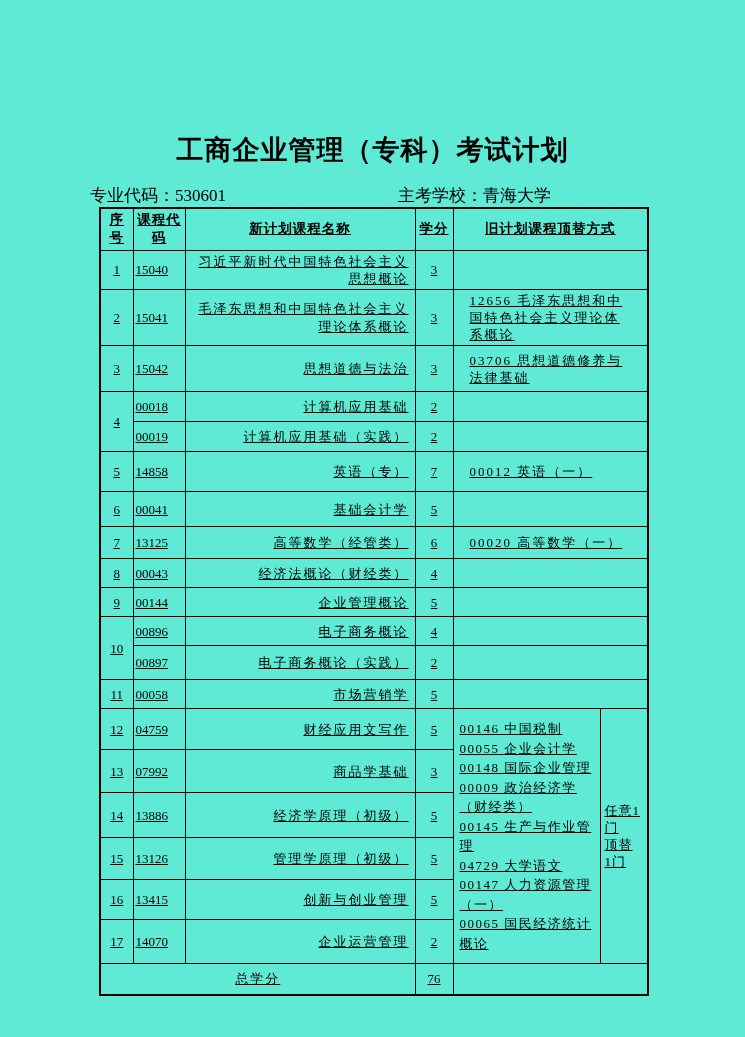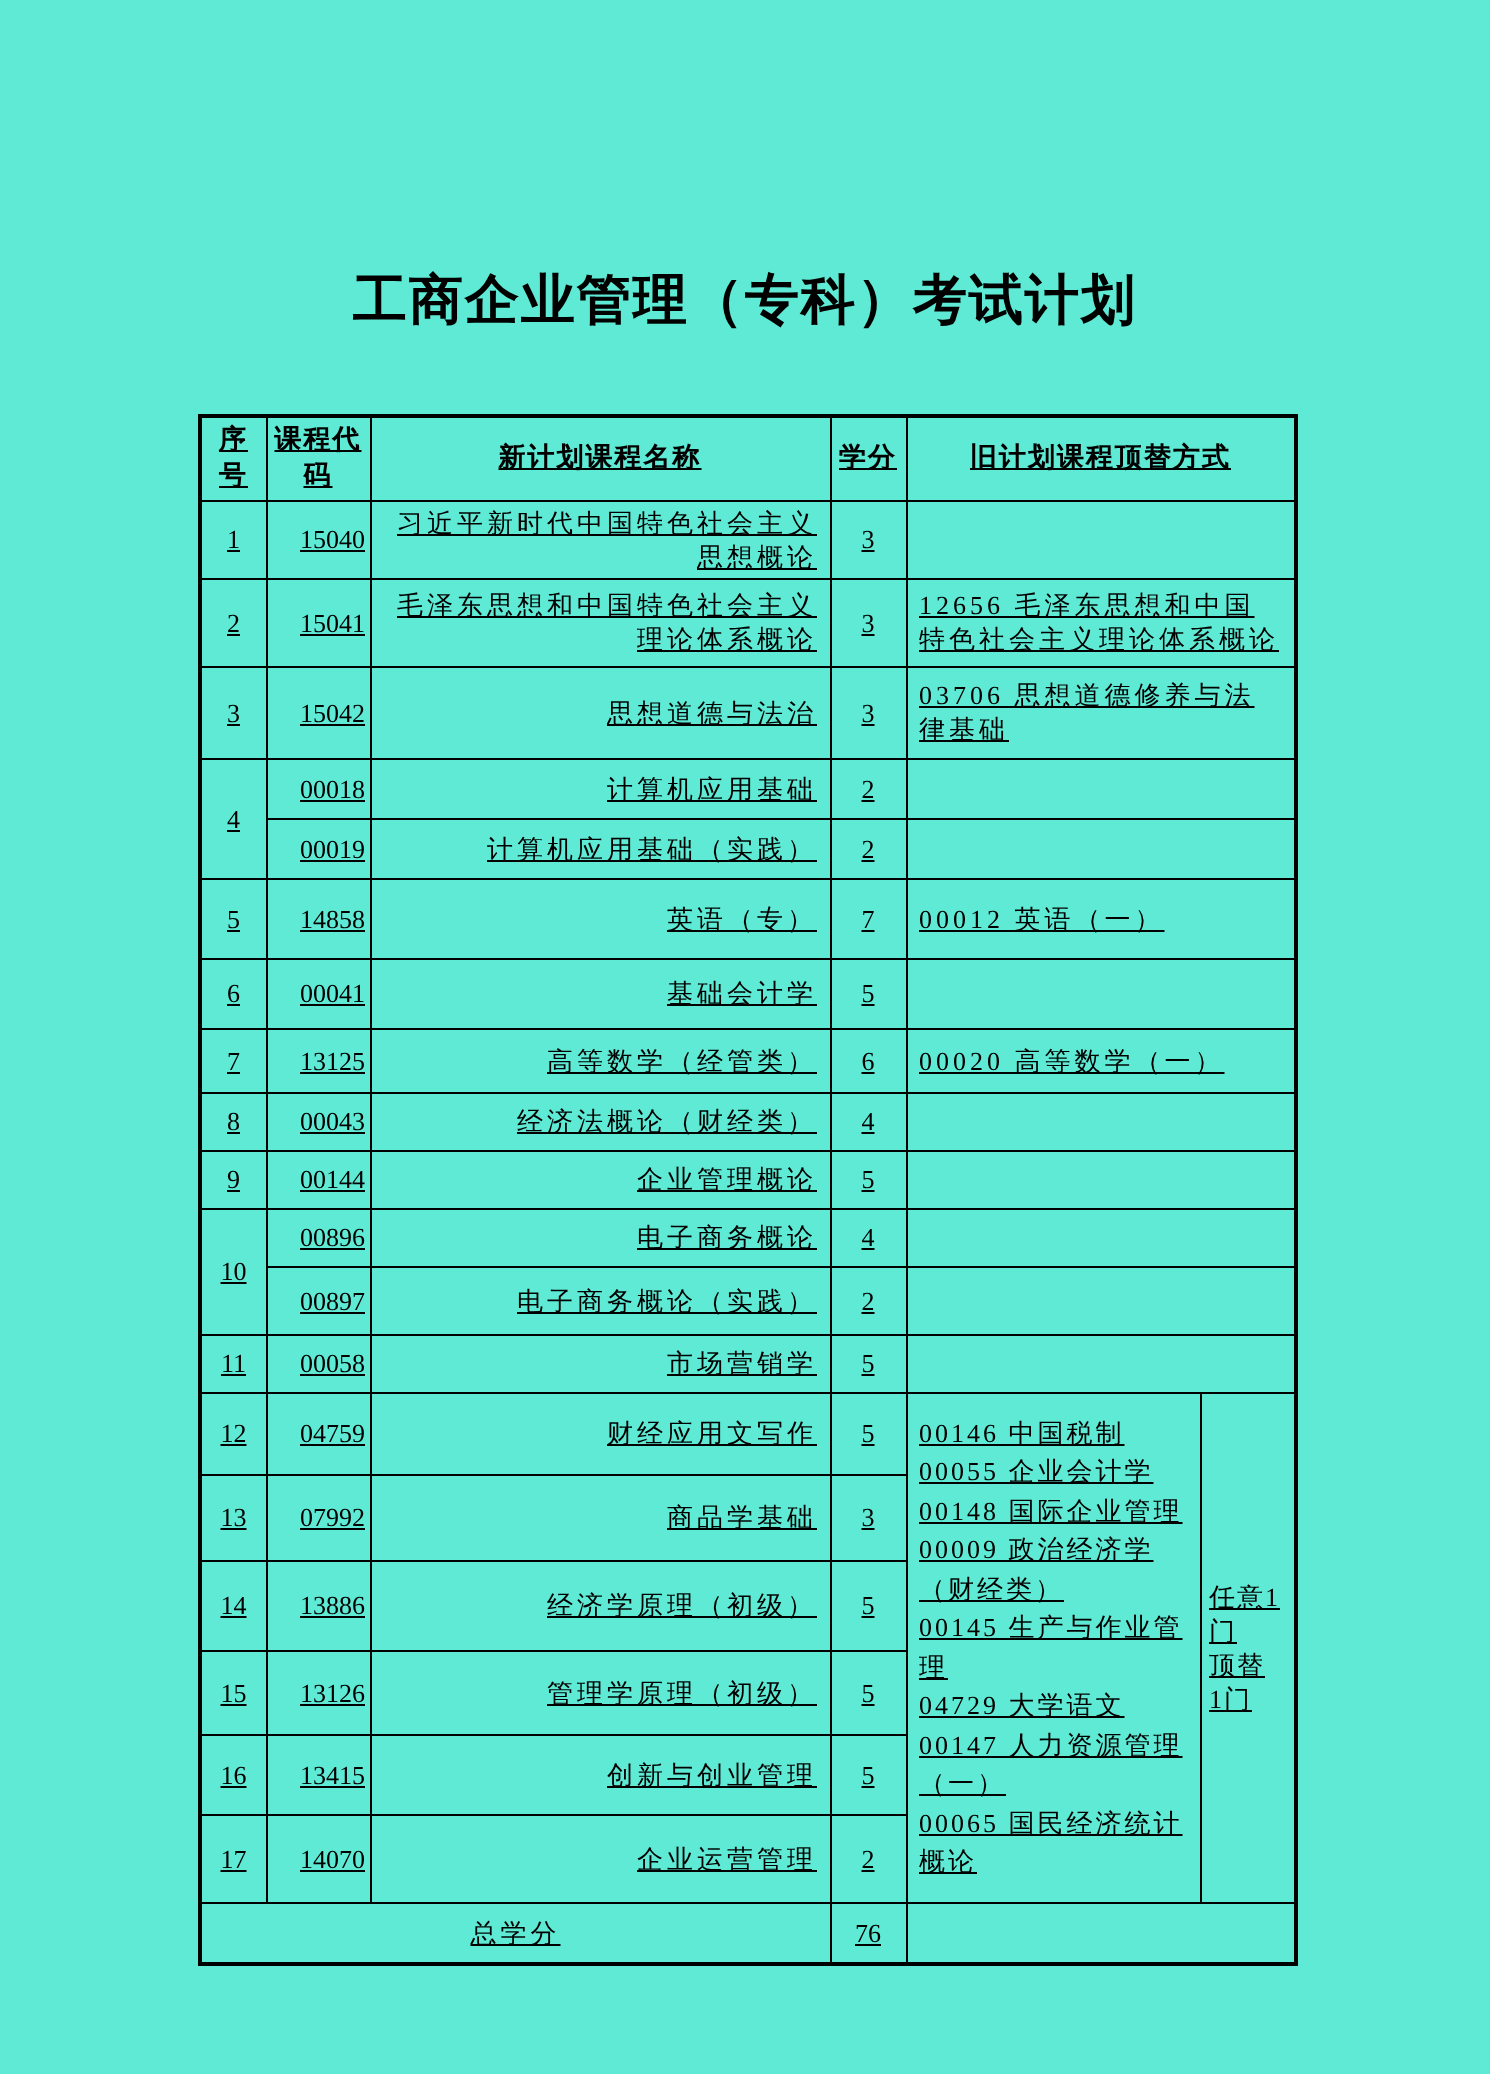--- a/index.html
+++ b/index.html
@@ -19,34 +19,38 @@
   table{border-collapse:collapse;table-layout:fixed;border:2px solid #000;}
   td,th{
     border:1px solid #000;padding:2px 5px;font-size:13px;line-height:1.32;
     vertical-align:middle;overflow:hidden;word-break:break-all;
   }
   th{
     font-family:"Liberation Sans","DejaVu Sans",sans-serif;font-weight:bold;
     text-align:center;letter-spacing:1px;padding:2px 2px;font-size:13.5px;line-height:1.35;
   }
   .c-no,.c-credit{text-align:center;padding:2px 1px;}
-  .c-code{text-align:right;padding:2px 2px;}
+  .c-code{text-align:left;padding:2px 2px;}
   .c-name{letter-spacing:2px;padding:2px 6px;text-align:right;}
-  .c-old{letter-spacing:2px;padding:2px 6px;text-align:left;}
+  .c-old{letter-spacing:2px;padding:2px 16px;text-align:left;}
   .c-options{white-space:pre-line;letter-spacing:1.5px;line-height:1.5;padding:3px 6px;vertical-align:middle;}
   .c-note{white-space:pre-line;letter-spacing:1px;padding:2px 4px;text-align:left;vertical-align:middle;}
   .c-total{text-align:center;letter-spacing:2px;}
 </style>
 </head>
 <body>
 
 <div class="page">
 
   <div class="doc-title">工商企业管理（专科）考试计划</div>
 
+  <div class="meta-line">
+    <span class="meta-left"><span>专业代码：</span><span>530601</span></span>
+    <span class="meta-right"><span>主考学校：</span><span>青海大学</span></span>
+  </div>
 
   <div class="table-wrap">
     <table>
       <colgroup>
         <col style="width:33px">
           <col style="width:52px">
           <col style="width:230px">
         <col style="width:38px">
           <col style="width:147px">
           <col style="width:48px">

